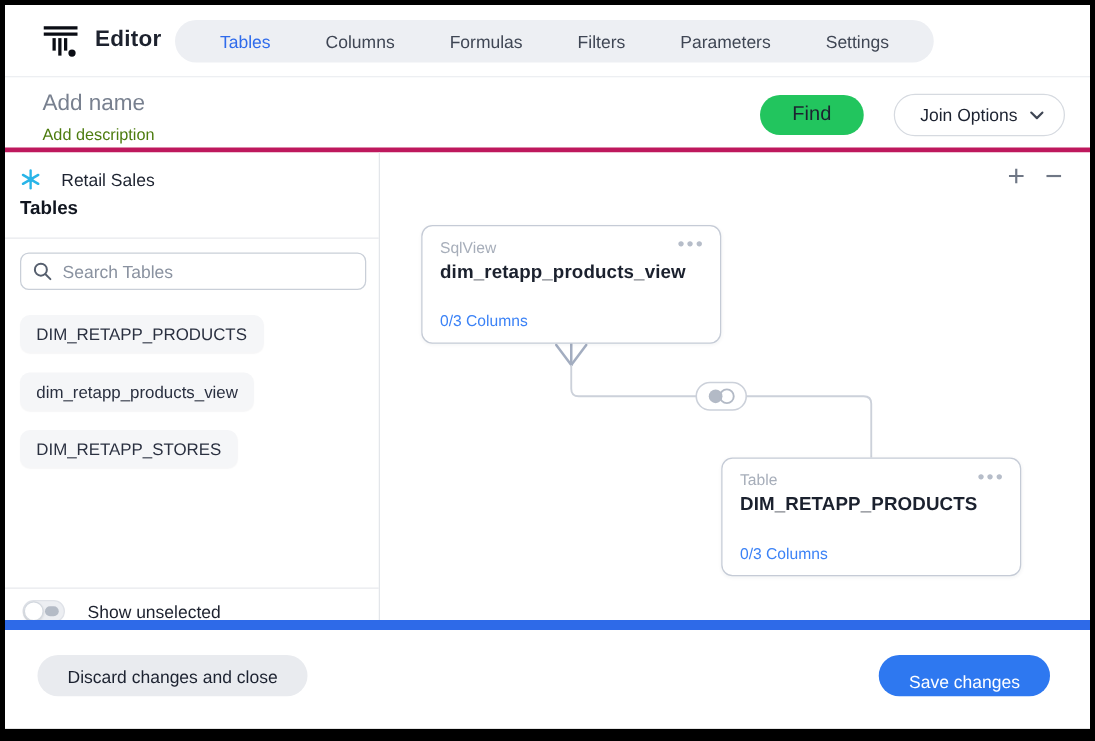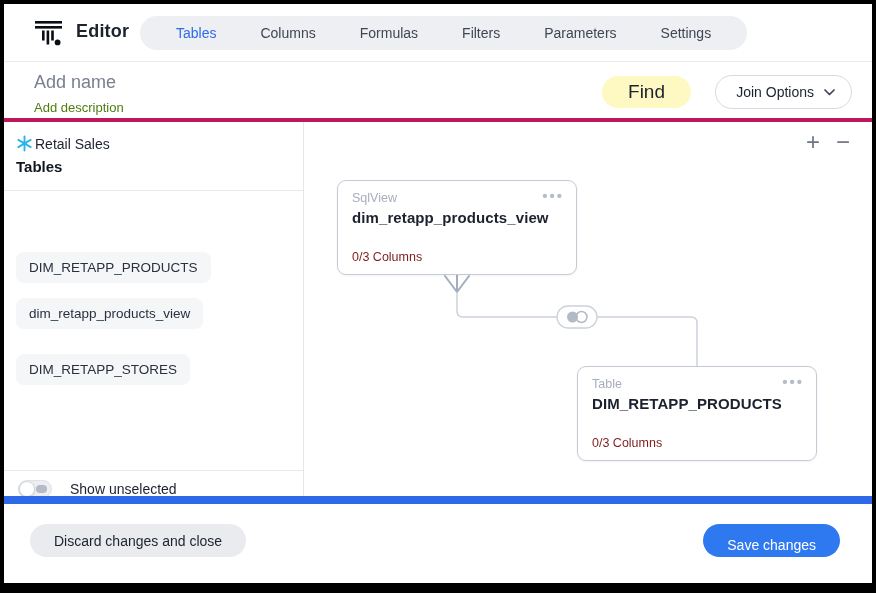--- a/index.html
+++ b/index.html
@@ -12,26 +12,26 @@
   .logo { position:absolute; left:30px; top:14px; width:30px; height:30px; }
   .app-title { position:absolute; left:72px; top:17px; font-size:18px; font-weight:700; color:#1d222e; letter-spacing:0.2px; }
   .tabbar { position:absolute; left:136px; top:12px; height:34px; background:#edeff3; border-radius:17px; display:flex; align-items:center; padding:0 14px; }
   .tab { padding:0 22px; font-size:14px; color:#3f4654; cursor:pointer; white-space:nowrap; }
   .tab.active { color:#2f6beb; }
 
   
   .titlebar { position:absolute; left:0; top:58px; width:100%; height:60px; background:#fff; border-bottom:4px solid #be185d; }
   .name-ph { position:absolute; left:30px; top:10px; font-size:18px; font-weight:500; color:#78808f; }
   .desc-ph { position:absolute; left:30px; top:38px; font-size:13px; color:#4d7c0f; }
-  .find-btn { position:absolute; right:181px; top:14px; height:32px; padding:0 26px; background:#fef9c3; border:none; border-radius:16px; font-size:19px; color:#1c2230; display:flex; align-items:center; cursor:pointer; font-family:inherit; }
+  .find-btn { position:absolute; right:181px; top:14px; height:32px; padding:0 26px; background:#22c55e; border:none; border-radius:16px; font-size:16px; color:#1c2230; display:flex; align-items:center; cursor:pointer; font-family:inherit; }
   .join-btn { position:absolute; right:20px; top:13px; height:34px; padding:0 16px 0 20px; background:#fff; border:1px solid #d6dae0; border-radius:17px; font-size:14px; color:#1c2230; display:flex; align-items:center; gap:10px; cursor:pointer; font-family:inherit; }
 
   
   .sidebar { position:absolute; left:0; top:118px; width:300px; height:374px; background:#fff; border-right:1px solid #e3e6ea; }
-  .source-row { position:absolute; left:12px; top:13px; display:flex; align-items:center; gap:2px; }
+  .source-row { position:absolute; left:12px; top:13px; display:flex; align-items:center; gap:16px; }
   .source-name { font-size:14px; color:#1d2330; }
   .sidebar-title { position:absolute; left:12px; top:36px; font-size:15px; font-weight:700; color:#10151f; }
   .sb-div1 { position:absolute; left:0; top:68px; width:100%; height:1px; background:#e7e9ed; }
   .search-box { position:absolute; left:12px; top:80px; width:277px; height:30px; border:1px solid #c9cfd8; border-radius:7px; display:flex; align-items:center; padding:0 9px; gap:8px; background:#fff; }
   .search-box input { border:none; outline:none; flex:1; font-size:14px; color:#2a3040; font-family:inherit; background:transparent; }
   .search-box input::placeholder { color:#8a92a0; }
   .chip { position:absolute; left:12px; height:30px; display:inline-flex; align-items:center; padding:0 13px; background:#f5f6f8; border-radius:8px; font-size:13.5px; color:#2a3040; cursor:pointer; white-space:nowrap; box-shadow:0 1px 1px rgba(20,30,50,0.04); }
   .sb-div2 { position:absolute; left:0; top:348px; width:100%; height:1px; background:#e7e9ed; }
   .toggle-row { position:absolute; left:14px; top:358px; display:flex; align-items:center; gap:18px; }
   .toggle { width:34px; height:18px; border-radius:9px; background:#eceef2; border:1px solid #dfe2e8; position:relative; cursor:pointer; }
@@ -42,21 +42,21 @@
   .canvas { position:absolute; left:300px; top:118px; width:568px; height:374px; background:#fff; }
   .zoom-ctl { position:absolute; top:6px; font-size:24px; font-weight:400; color:#6f7785; cursor:pointer; line-height:28px; }
   .zoom-in { right:52px; } .zoom-out { right:22px; }
   .edges { position:absolute; left:0; top:0; width:568px; height:374px; }
   .node { position:absolute; width:240px; height:95px; background:#fff; border:1px solid #c5cbd6; border-radius:9px; box-shadow:0 1px 3px rgba(20,30,50,0.05); cursor:pointer; }
   .node-1 { left:33px; top:58px; }
   .node-2 { left:273px; top:244px; }
   .node-type { position:absolute; left:14px; top:10px; font-size:12.5px; color:#a7aeba; }
   .node-menu { position:absolute; right:12px; top:6px; font-size:15px; font-weight:700; letter-spacing:2px; color:#b6bdc9; cursor:pointer; }
   .node-name { position:absolute; left:14px; top:28px; font-size:15px; font-weight:700; color:#1b212e; letter-spacing:0.1px; }
-  .node-cols { position:absolute; left:14px; bottom:10px; font-size:12.5px; color:#7f1d1d; }
+  .node-cols { position:absolute; left:14px; bottom:10px; font-size:12.5px; color:#3b82f6; }
 
   
   .blue-bar { position:absolute; left:0; top:492px; width:100%; height:8px; }
   .footer { position:absolute; left:0; top:500px; width:100%; height:79px; background:#fff; }
   .discard-btn { position:absolute; left:26px; top:20px; height:33px; padding:0 24px; background:#e9ebef; border:none; border-radius:17px; font-size:14px; color:#1c2230; cursor:pointer; font-family:inherit; }
   .save-btn { position:absolute; right:32px; top:20px; height:33px; padding:13px 24px; border:none; border-radius:17px; font-size:14px; color:#fff; cursor:pointer; font-family:inherit; }
 </style>
 </head>
 <body>
 
@@ -102,24 +102,31 @@
           <line x1="2.5" y1="5.2" x2="15.5" y2="12.8"></line>
           <line x1="2.5" y1="12.8" x2="15.5" y2="5.2"></line>
         </g>
         <rect x="7" y="7" width="4" height="4" rx="1" fill="#29B5E8" transform="rotate(45 9 9)"></rect>
       </svg>
       <span class="source-name">Retail Sales</span>
     </div>
     <div class="sidebar-title">Tables</div>
     <div class="sb-div1"></div>
 
+    <div class="search-box">
+      <svg width="16" height="16" viewBox="0 0 16 16">
+          <circle cx="6.7" cy="6.7" r="4.8" fill="none" stroke="#565f6e" stroke-width="1.6"></circle>
+          <line x1="10.4" y1="10.4" x2="14.3" y2="14.3" stroke="#565f6e" stroke-width="1.6" stroke-linecap="round"></line>
+        </svg>
+      <input type="text" placeholder="Search Tables" style="">
+    </div>
 
     <div class="chip" style="top:130px;">DIM_RETAPP_PRODUCTS</div>
     <div class="chip" style="top:176px;">dim_retapp_products_view</div>
-    <div class="chip" style="top:232px;">DIM_RETAPP_STORES</div>
+    <div class="chip" style="top:222px;">DIM_RETAPP_STORES</div>
 
     <div class="sb-div2"></div>
     <div class="toggle-row">
       <div class="toggle">
         <div class="bar"></div>
         <div class="knob"></div>
       </div>
       <span class="toggle-label">Show unselected</span>
     </div>
   </div>

